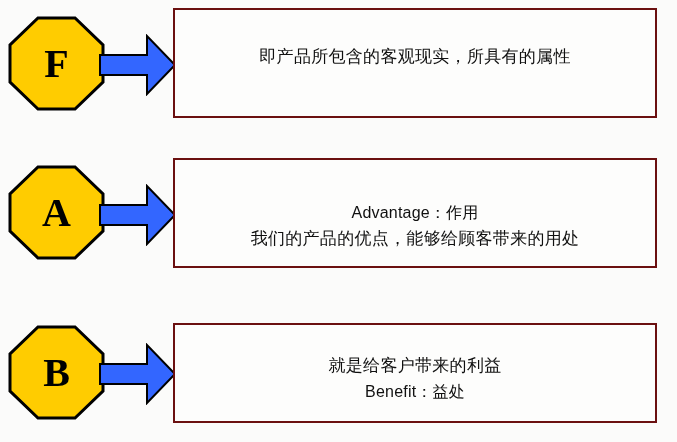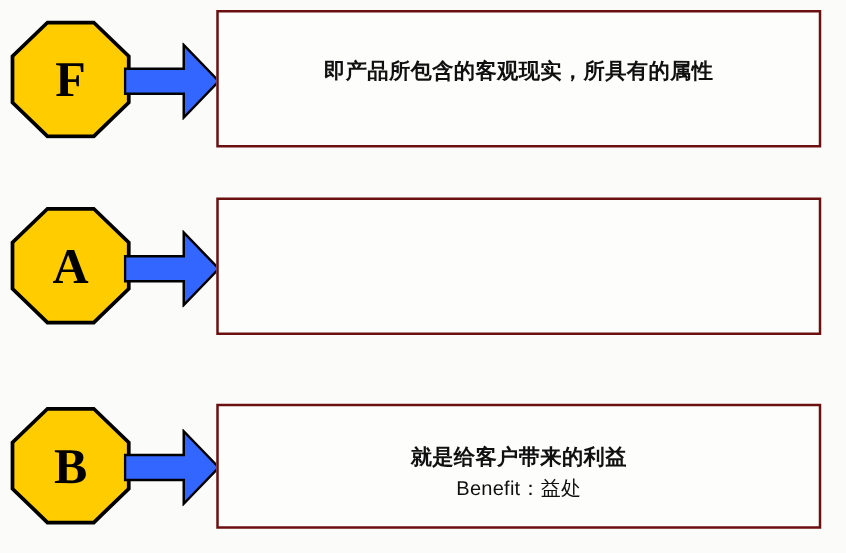--- a/index.html
+++ b/index.html
@@ -85,21 +85,21 @@
     line-height: 26px;
     white-space: nowrap;
     color: #101010;
   }
   .tb-line.title {
     font-size: 16px;
     letter-spacing: 0.2px;
   }
   .tb-line.body {
     font-size: 17px;
-    font-weight: bold;
+    font-weight: normal;
     letter-spacing: 0.3px;
   }
   
   #row-1 { top: 0; height: 150px; }
   #row-1 .badge   { top: 16px; }
   #row-1 .arrow   { top: 34px; }
   #row-1 .textbox { top: 8px;  height: 110px; padding-bottom: 12px; }
 
   #row-2 { top: 150px; height: 165px; }
   #row-2 .badge   { top: 15px; }
@@ -146,20 +146,22 @@
       <div class="badge-letter">A</div>
     </div>
 
     <div class="arrow">
       <svg viewBox="0 0 78 62" xmlns="http://www.w3.org/2000/svg">
         <polygon points="1,21 48,21 48,2 76,31 48,60 48,41 1,41" fill="#3366FF" stroke="#000000" stroke-width="2" stroke-linejoin="miter"></polygon>
       </svg>
     </div>
 
     <div class="textbox">
+      <span class="tb-line title">Advantage：作用</span>
+      <span class="tb-line body">我们的产品的优点，能够给顾客带来的用处</span>
     </div>
 
   </div>
 
   <div class="row" id="row-3">
 
     <div class="badge">
       <svg viewBox="0 0 97 95" xmlns="http://www.w3.org/2000/svg">
         <polygon points="30,2 67,2 95,29 95,66 67,93 30,93 2,66 2,29" fill="#FFCC00" stroke="#000000" stroke-width="3" stroke-linejoin="miter"></polygon>
       </svg>

